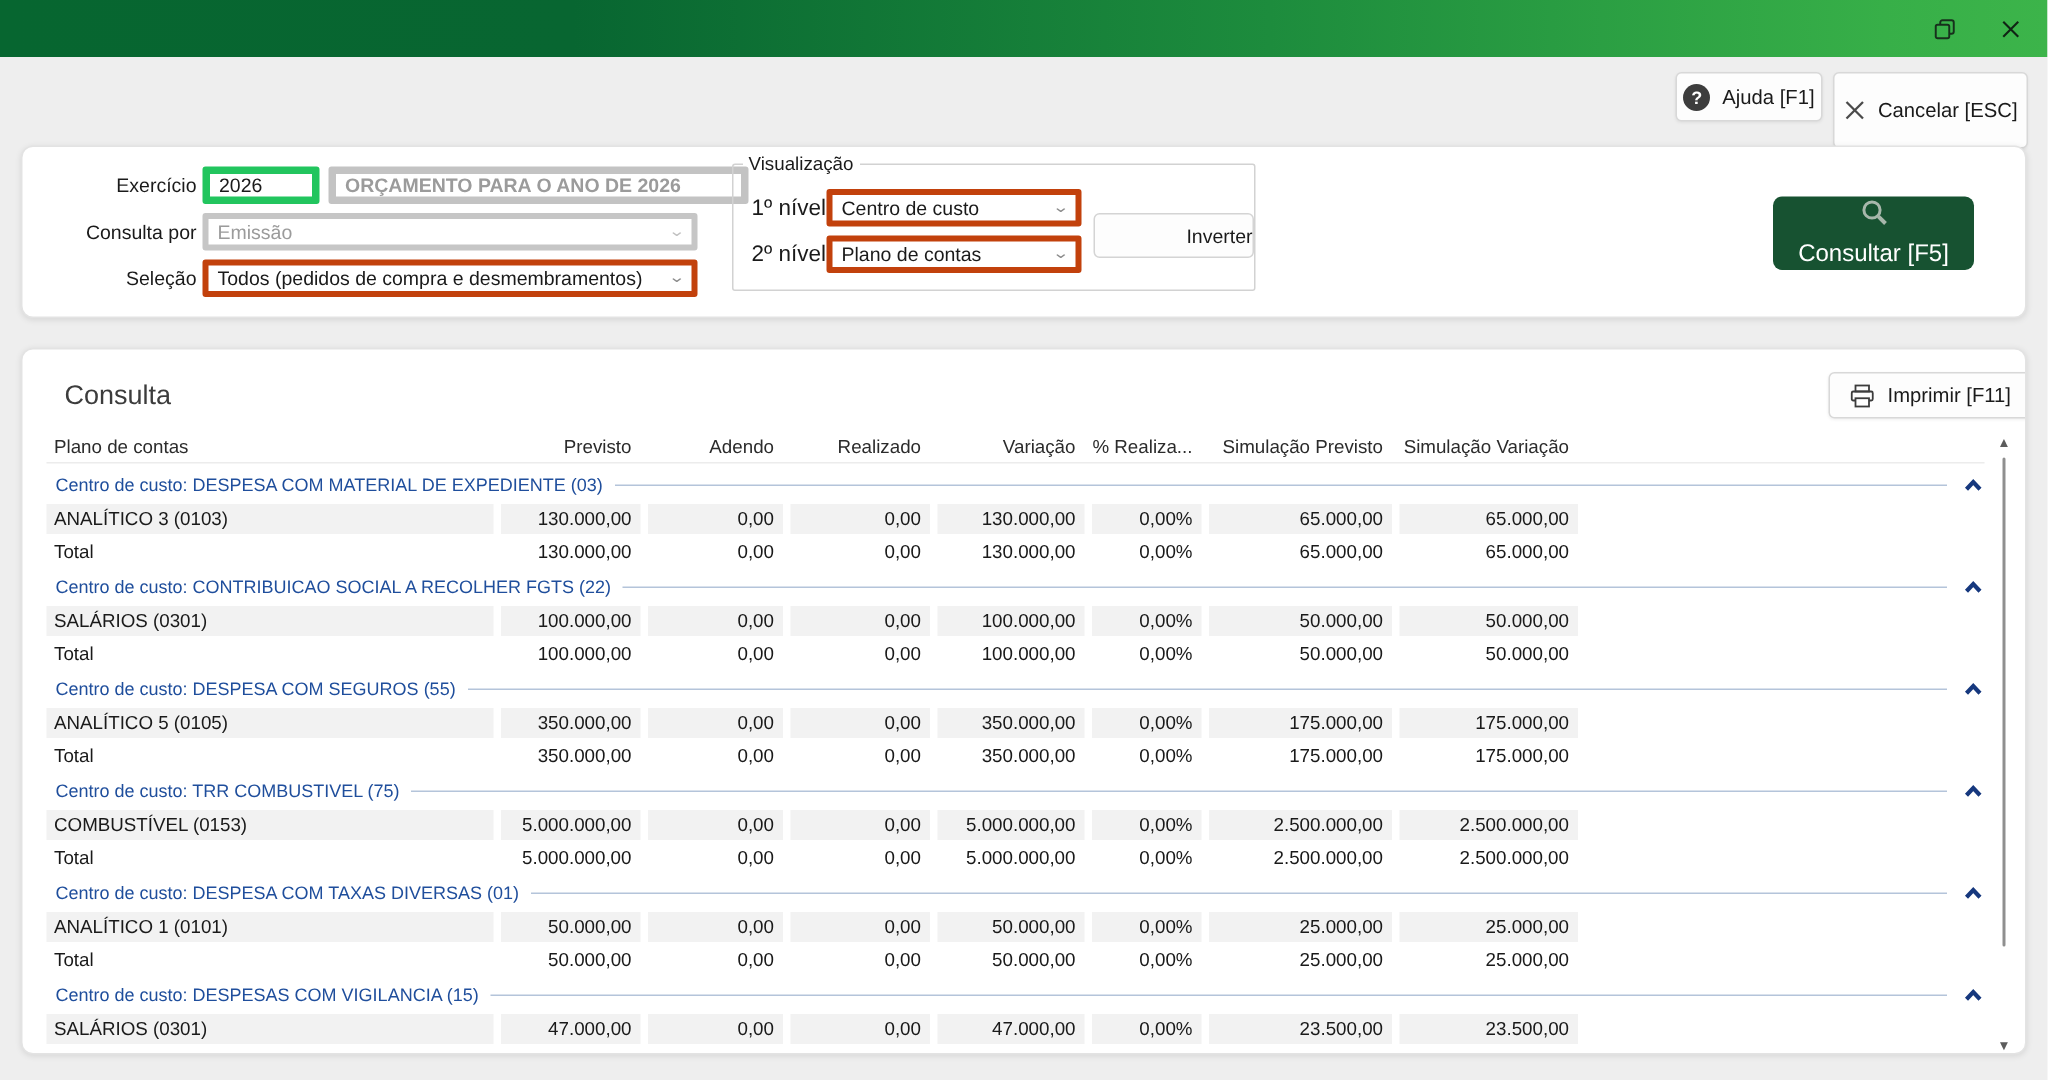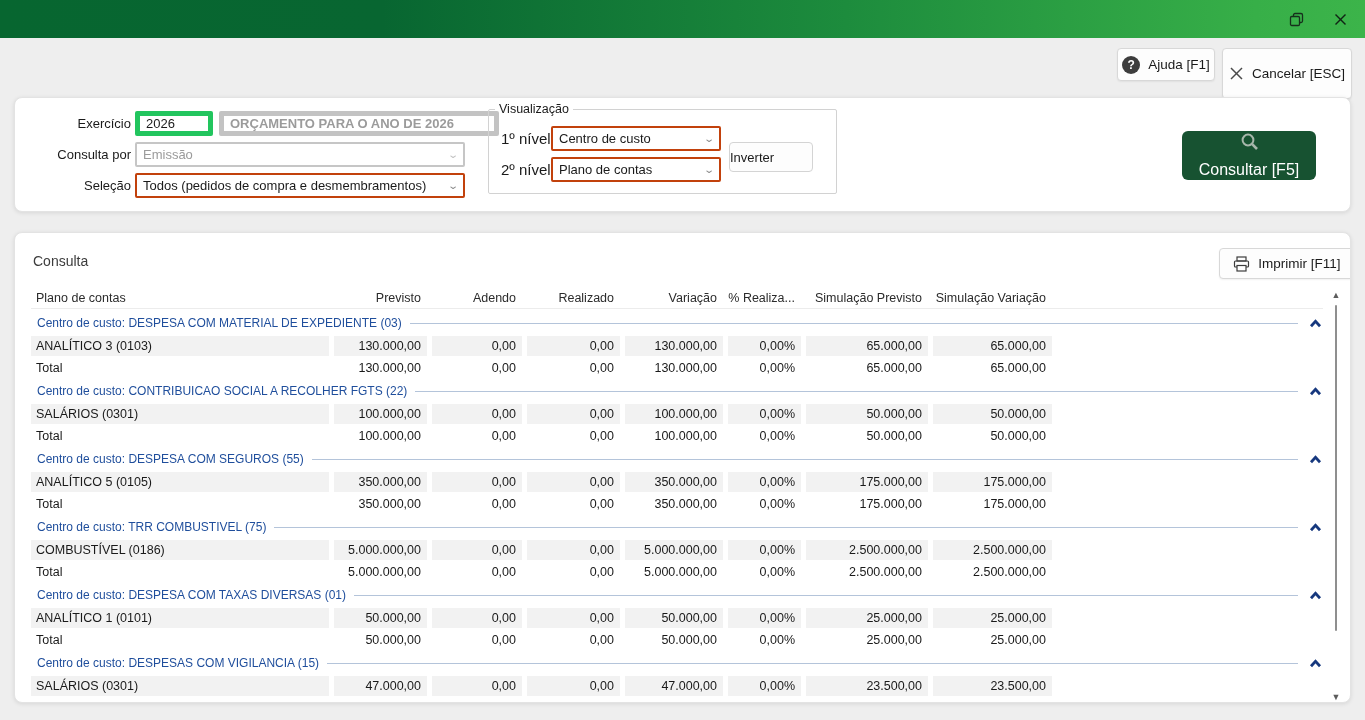--- a/index.html
+++ b/index.html
@@ -26,39 +26,39 @@
   .card { position:absolute; background:#ffffff; border:1px solid #e3e3e3; border-radius:8px;
     box-shadow:0 1px 4px rgba(0,0,0,0.10); }
   .card-filters { left:14px; top:97px; width:1337px; height:115px; }
   .card-consulta { left:14px; top:232px; width:1337px; height:471px; overflow:hidden; }
 
   
   .f-label { position:absolute; width:110px; text-align:right; font-size:13px; color:#1a1a1a; line-height:25px; }
   .txt { position:absolute; height:25px; border:5px solid #22c55e; background:#fff; font-size:13px;
     font-family:inherit; color:#1a1a1a; padding:0 6px; border-radius:2px; }
   .txt.dim { border-color:#c3c3c3; color:#9b9b9b; }
-  .combo { position:absolute; height:25px; border:2px solid #c2410c; background:#fff; border-radius:2px;
+  .combo { position:absolute; height:25px; border:4px solid #c2410c; background:#fff; border-radius:2px;
     font-size:13px; display:flex; align-items:center; padding:0 6px; cursor:pointer; }
   .combo .cv { flex:1; white-space:nowrap; overflow:hidden; }
   .combo.dim { border-color:#c6c6c6; color:#9b9b9b; }
   .chev { font-size:10px; color:#8b8b8b; transform:scaleX(1.4); }
   .combo.dim .chev { color:#c0c0c0; }
 
   fieldset.vis { position:absolute; left:473px; top:4px; width:349px; height:92px;
     border:1px solid #d2d2d2; border-radius:2px; }
   fieldset.vis legend { font-size:12.5px; color:#1a1a1a; margin-left:6px; padding:0 4px; }
   .vis-label { position:absolute; font-size:15px; line-height:25px; }
-  .btn-inverter { position:absolute; left:240px; top:26px; width:84px; height:30px; background:#fdfdfd;
-    border:1px solid #d4d4d4; border-radius:4px; font-size:13px; display:flex; align-items:center; justify-content:flex-start; cursor:pointer; }
+  .btn-inverter { position:absolute; left:240px; top:26px; width:107px; height:30px; background:#fdfdfd;
+    border:1px solid #d4d4d4; border-radius:4px; font-size:13px; display:flex; align-items:center; justify-content:flex-end; cursor:pointer; }
 
   .btn-consultar { position:absolute; left:1167px; top:33px; width:134px; height:49px; background:#175231;
     border:none; border-radius:6px; color:#ffffff; font-size:16px; display:flex; align-items:center; justify-content:center; gap:10px; cursor:pointer;flex-direction:column; }
 
   
-  .consulta-title { position:absolute; left:18px; top:20px; font-size:14px; color:#3c3c3c; }
+  .consulta-title { position:absolute; left:28px; top:20px; font-size:18px; color:#3c3c3c; }
   .btn-print { left:1204px; top:15px; width:136px; height:31px; position:absolute; }
 
   .tablewrap { position:absolute; left:16px; top:54px; width:1292px; }
   .grid-row { display:grid; grid-template-columns:298px 93px 90px 93px 98px 73px 122px 119px 1fr; column-gap:5px; align-items:center; }
   .thead { height:22px; border-bottom:1px solid #ececec; margin-bottom:2px; }
   .th-cell { font-size:12.5px; color:#2b2b2b; padding-left:5px; white-space:nowrap; }
   .th-cell.num { text-align:right; padding-left:0; padding-right:6px; }
 
   .group-row { display:flex; align-items:center; height:24px; }
   .group-label { color:#1f4e9c; font-size:12px; padding-left:6px; white-space:nowrap; }
@@ -272,21 +272,21 @@
         <div class="group-row">
           <div class="group-label">Centro de custo: TRR COMBUSTIVEL (75)</div>
           <div class="group-line"></div>
           <div class="group-chevron">
             <svg width="13" height="9" viewBox="0 0 13 9">
               <path d="M2 7.2 L6.5 2.4 L11 7.2" fill="none" stroke="#16387e" stroke-width="2.8"></path>
             </svg>
           </div>
         </div>
         <div class="grid-row trow shaded">
-          <div class="cell name">COMBUSTÍVEL (0186)</div>
+          <div class="cell name">COMBUSTÍVEL (0153)</div>
           <div class="cell num">5.000.000,00</div>
           <div class="cell num">0,00</div>
           <div class="cell num">0,00</div>
           <div class="cell num">5.000.000,00</div>
           <div class="cell num">0,00%</div>
           <div class="cell num">2.500.000,00</div>
           <div class="cell num">2.500.000,00</div>
           <div class="cell filler"></div>
         </div>
         <div class="grid-row trow total">

